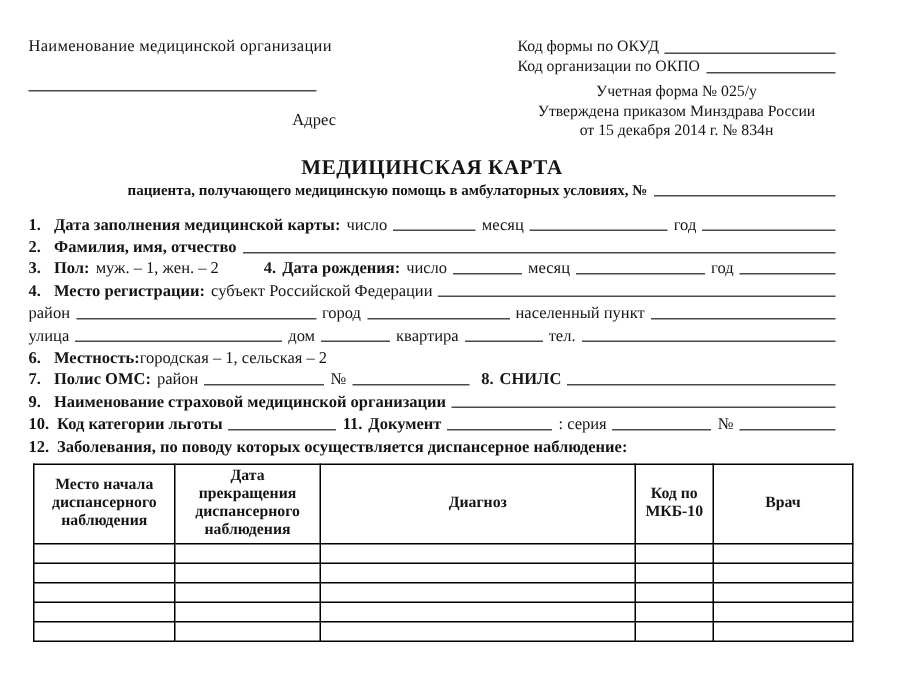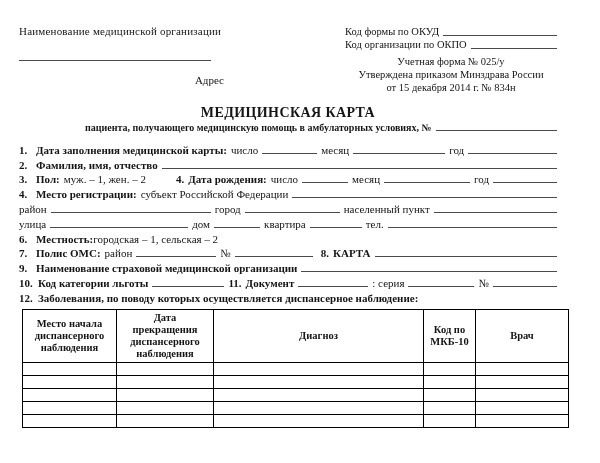--- a/index.html
+++ b/index.html
@@ -150,21 +150,21 @@
       </div>
 
       <div class="line">
         <span class="num">7.</span>
         <span class="b">Полис ОМС:</span>
         <span class="sp" style="margin-left:4px">район</span>
         <span class="bl" style="width:80px"></span>
         <span>№</span>
         <span class="bl" style="width:78px"></span>
         <span class="b" style="margin-left:4px">8.</span>
-        <span class="b" style="margin-left:4px">КАРТА</span>
+        <span class="b" style="margin-left:4px">СНИЛС</span>
         <span class="bl grow"></span>
       </div>
 
       <div class="line">
         <span class="num">9.</span>
         <span class="b">Наименование страховой медицинской организации</span>
         <span class="bl grow"></span>
       </div>
 
       <div class="line">

